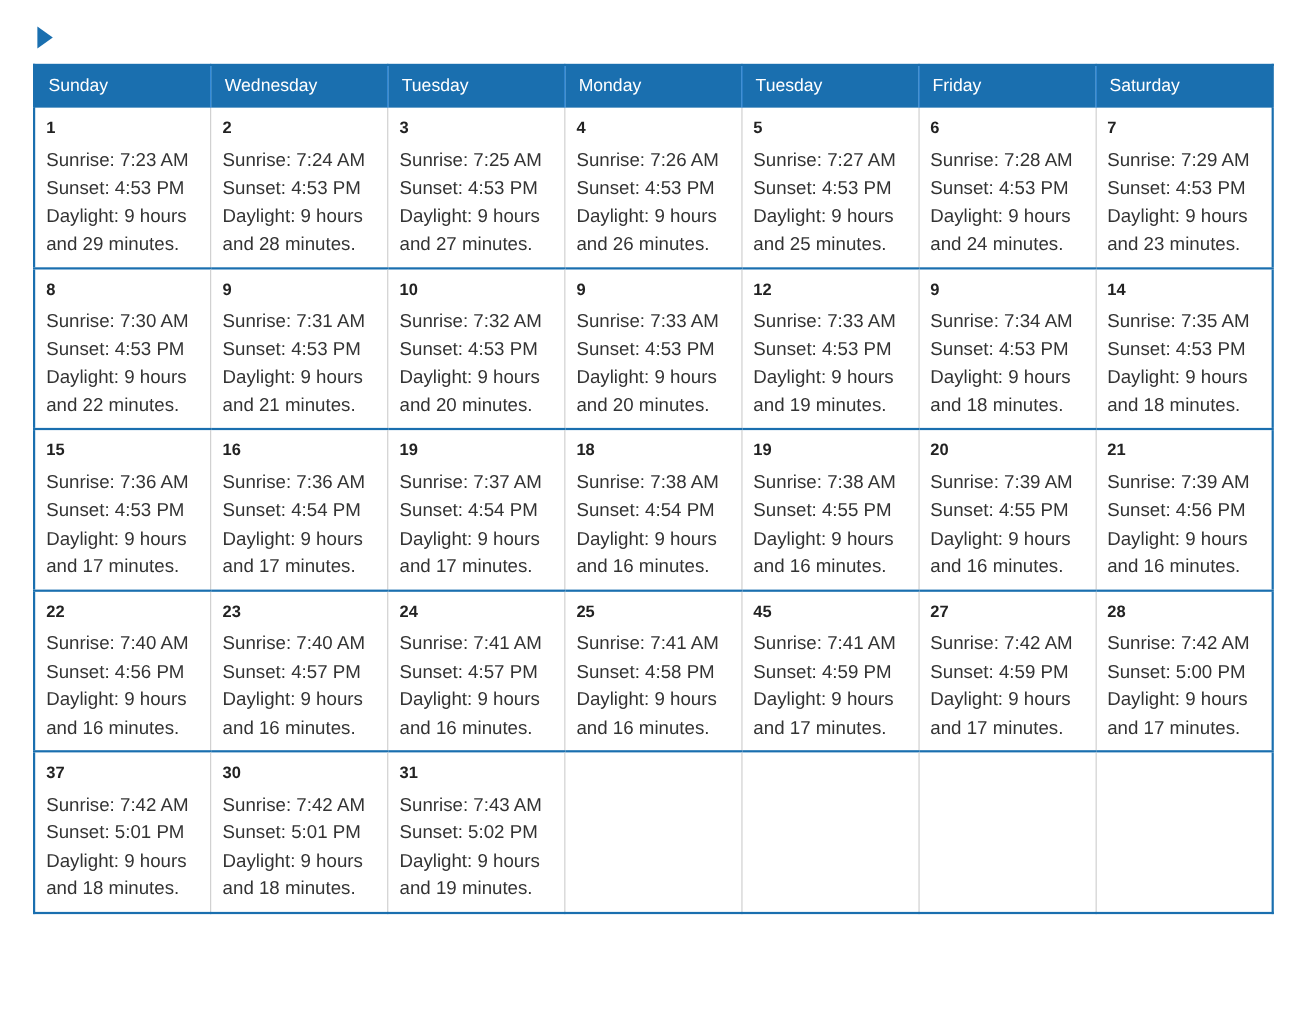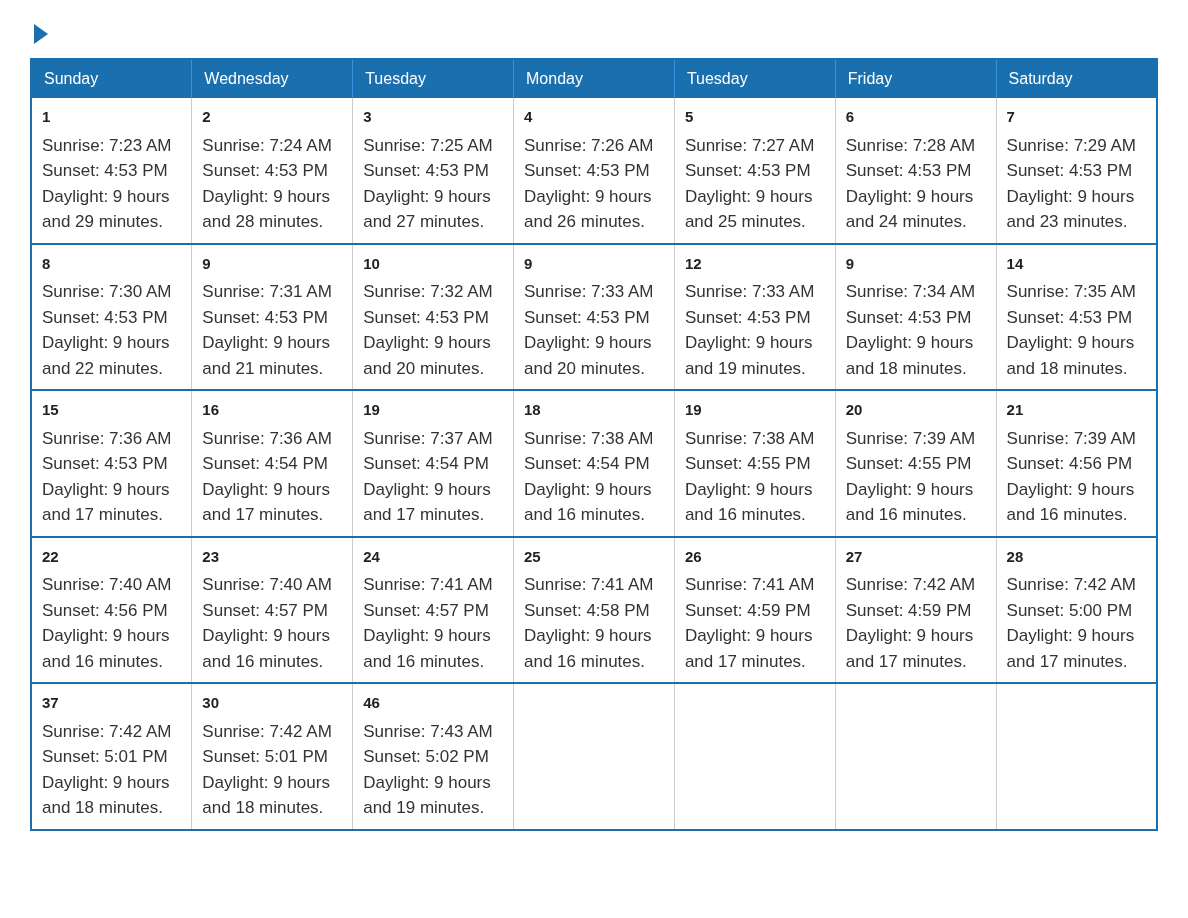--- a/index.html
+++ b/index.html
@@ -241,21 +241,21 @@
         </td>
         <td>
           <span class="day-number">24</span>
           <span class="day-info">Sunrise: 7:41 AM<br>Sunset: 4:57 PM<br>Daylight: 9 hours<br>and 16 minutes.</span>
         </td>
         <td>
           <span class="day-number">25</span>
           <span class="day-info">Sunrise: 7:41 AM<br>Sunset: 4:58 PM<br>Daylight: 9 hours<br>and 16 minutes.</span>
         </td>
         <td>
-          <span class="day-number">26</span>
+          <span class="day-number">45</span>
           <span class="day-info">Sunrise: 7:41 AM<br>Sunset: 4:59 PM<br>Daylight: 9 hours<br>and 17 minutes.</span>
         </td>
         <td>
           <span class="day-number">27</span>
           <span class="day-info">Sunrise: 7:42 AM<br>Sunset: 4:59 PM<br>Daylight: 9 hours<br>and 17 minutes.</span>
         </td>
         <td>
           <span class="day-number">28</span>
           <span class="day-info">Sunrise: 7:42 AM<br>Sunset: 5:00 PM<br>Daylight: 9 hours<br>and 17 minutes.</span>
         </td>
@@ -263,21 +263,21 @@
       <tr>
         <td>
           <span class="day-number">37</span>
           <span class="day-info">Sunrise: 7:42 AM<br>Sunset: 5:01 PM<br>Daylight: 9 hours<br>and 18 minutes.</span>
         </td>
         <td>
           <span class="day-number">30</span>
           <span class="day-info">Sunrise: 7:42 AM<br>Sunset: 5:01 PM<br>Daylight: 9 hours<br>and 18 minutes.</span>
         </td>
         <td>
-          <span class="day-number">46</span>
+          <span class="day-number">31</span>
           <span class="day-info">Sunrise: 7:43 AM<br>Sunset: 5:02 PM<br>Daylight: 9 hours<br>and 19 minutes.</span>
         </td>
         <td class="empty-cell"></td>
         <td class="empty-cell"></td>
         <td class="empty-cell"></td>
         <td class="empty-cell"></td>
       </tr>
     </tbody>
 </table>
 

